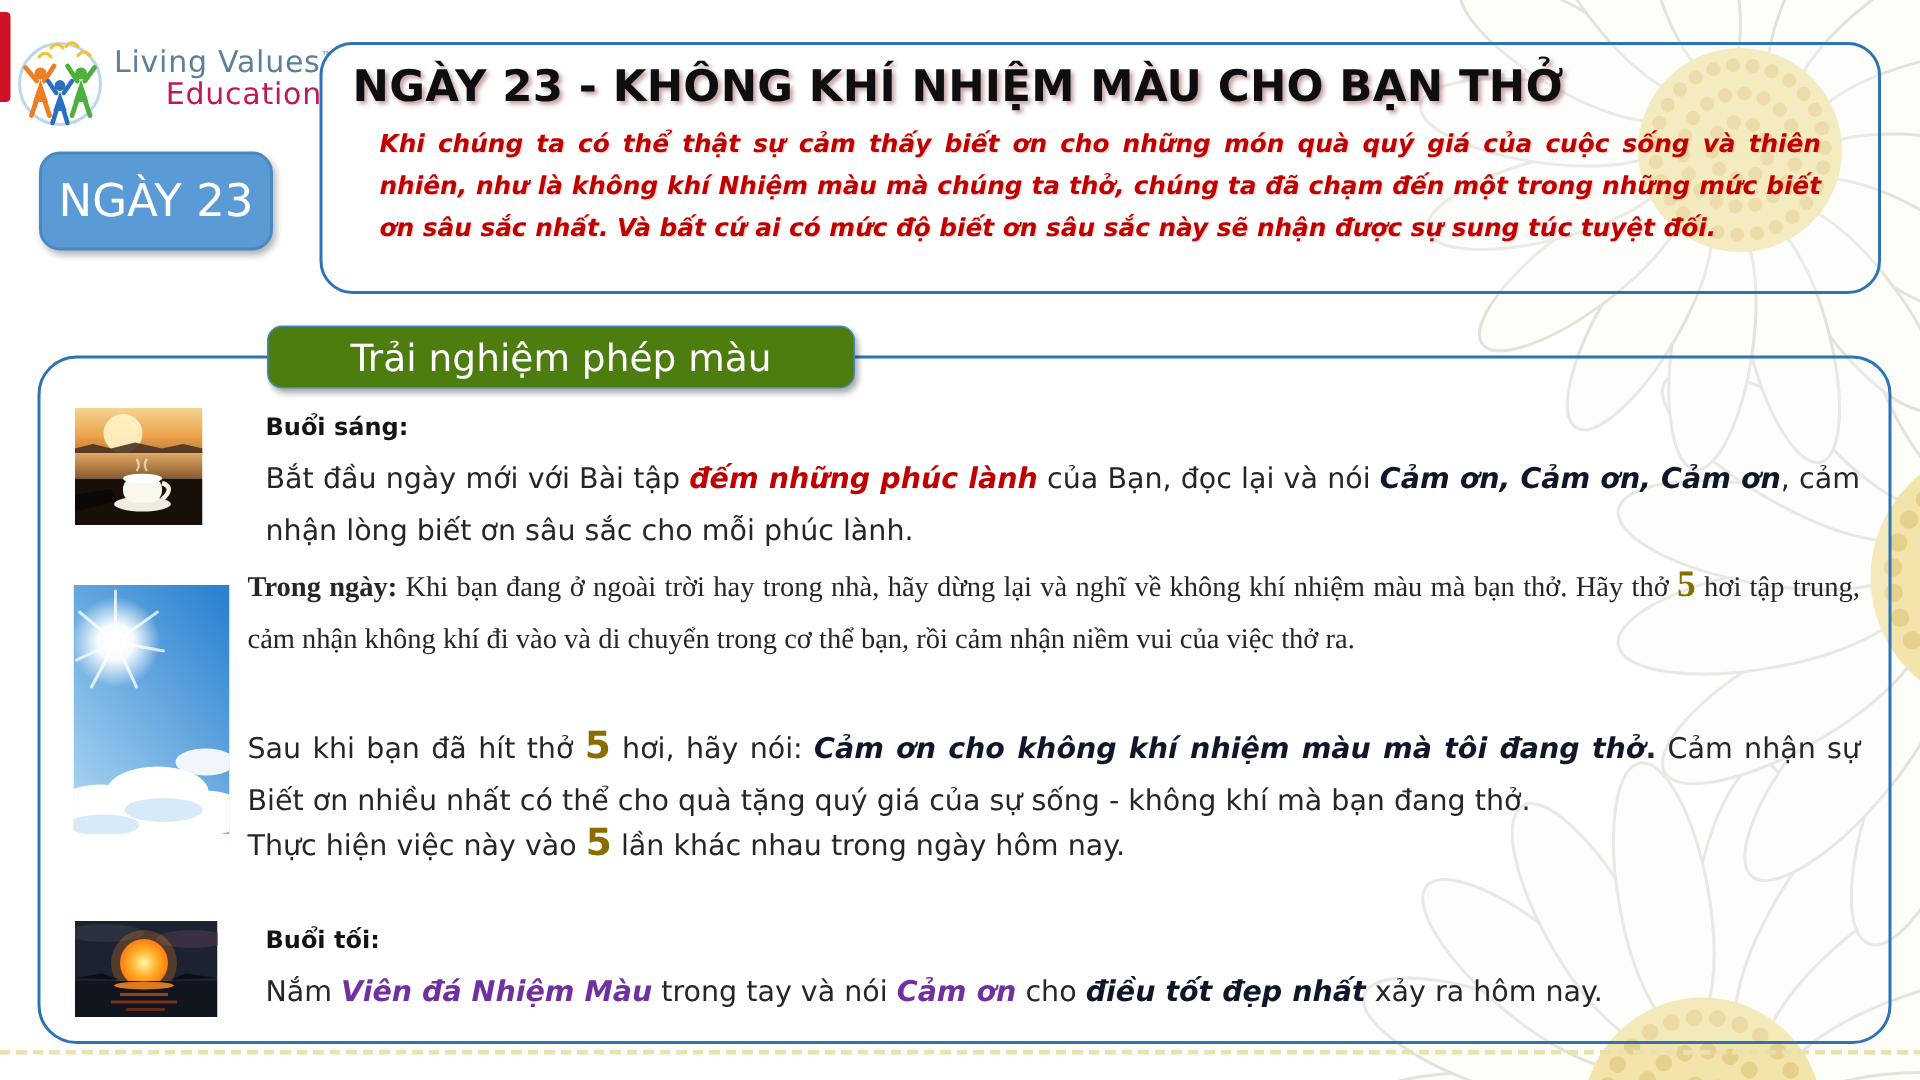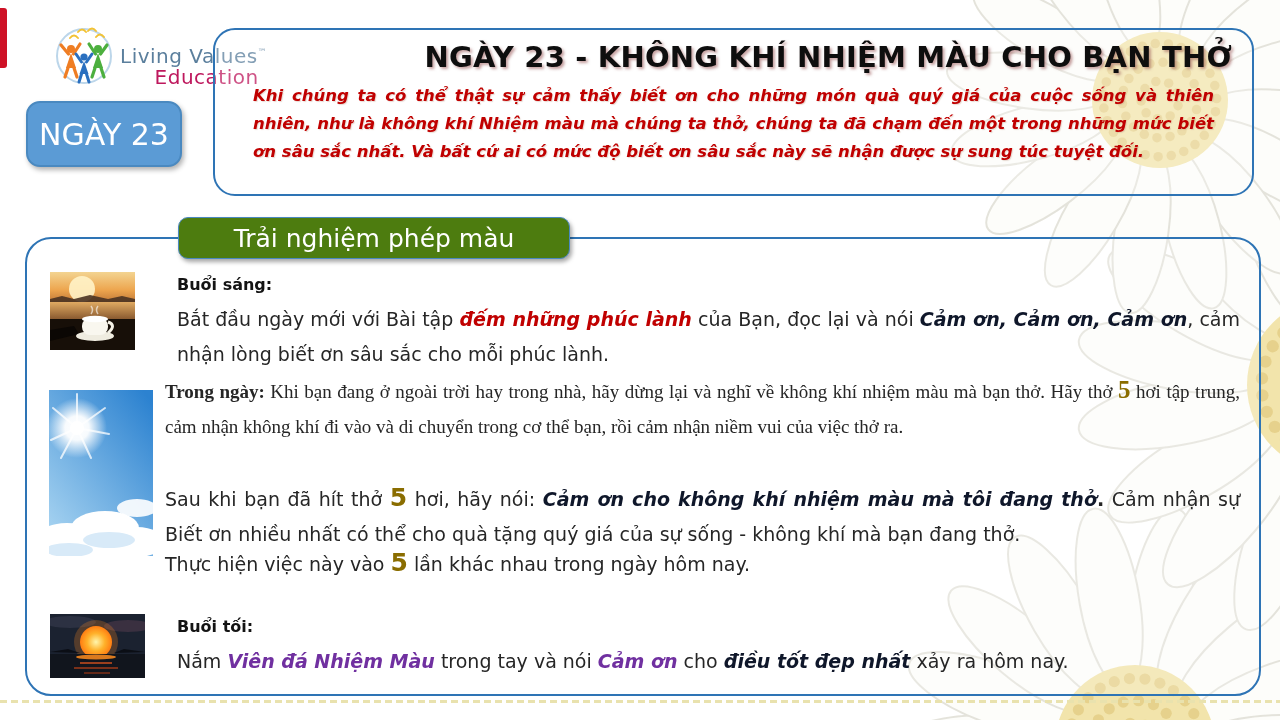--- a/index.html
+++ b/index.html
@@ -5,35 +5,35 @@
   html,body{margin:0;padding:0;}
   #page{position:relative;width:1280px;height:720px;background:#ffffff;overflow:hidden;
         font-family:"DejaVu Sans","Liberation Sans",sans-serif;color:#262626;}
   #bg-art{position:absolute;left:0;top:0;width:1280px;height:720px;opacity:.9;pointer-events:none;}
   .layer{position:absolute;}
 
   
   .accent-bar{left:0;top:8px;width:7px;height:60px;background:#ce1126;border-radius:0 3px 3px 0;}
 
   
-  .logo{left:8px;top:16px;display:flex;align-items:flex-end;gap:4px;margin-left:44px;}
+  .logo{left:8px;top:16px;display:flex;align-items:center;gap:4px;}
   .brand{display:flex;flex-direction:column;line-height:1.05;}
   .brand-top{font-size:20px;color:#5b7f9d;letter-spacing:.5px;}
   .brand-top sup{font-size:9px;color:#5b7f9d;}
   .brand-bottom{font-size:20px;color:#be185d;text-align:center;padding-left:26px;letter-spacing:.5px;}
 
   
   .day-badge{left:26px;top:101px;width:152px;height:62px;background:#5b9bd5;border:2px solid #4a89c0;
              border-radius:14px;display:flex;align-items:center;justify-content:center;color:#fff;
              font-size:30px;box-shadow:2px 3px 5px rgba(0,0,0,.3);}
 
   
   .header-box{left:213px;top:28px;width:1037px;height:164px;border:2.5px solid #2e74b5;border-radius:22px;
               background:rgba(255,255,255,.25);}
-  .page-title{margin:10px 20px 0 20px;text-align:right;font-size:29px;font-weight:bold;color:#0e0e0e;
+  .page-title{margin:10px 20px 0 20px;text-align:left;font-size:29px;font-weight:bold;color:#0e0e0e;
               text-shadow:2px 2px 3px rgba(150,80,80,.55);letter-spacing:.2px;}
   .intro-text{margin:8px 38px 0 38px;font-size:16.5px;line-height:28px;font-weight:bold;font-style:italic;
               color:#c00000;text-align:justify;text-shadow:1px 1px 1px rgba(190,150,130,.35);}
 
   
   .section-label{left:178px;top:217px;width:390px;height:40px;background:#4d7c0f;border:1px solid #4a89c0;
                  border-radius:10px;display:flex;align-items:center;justify-content:center;color:#fff;
                  font-size:25px;box-shadow:2px 3px 4px rgba(0,0,0,.35);z-index:3;}
 
   

